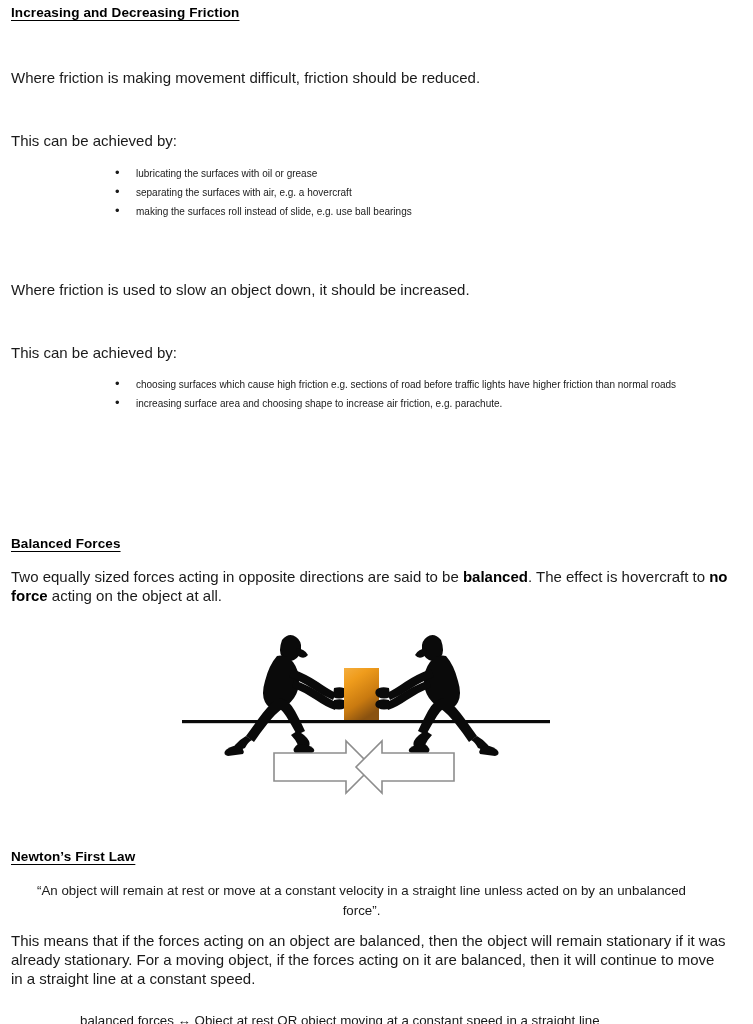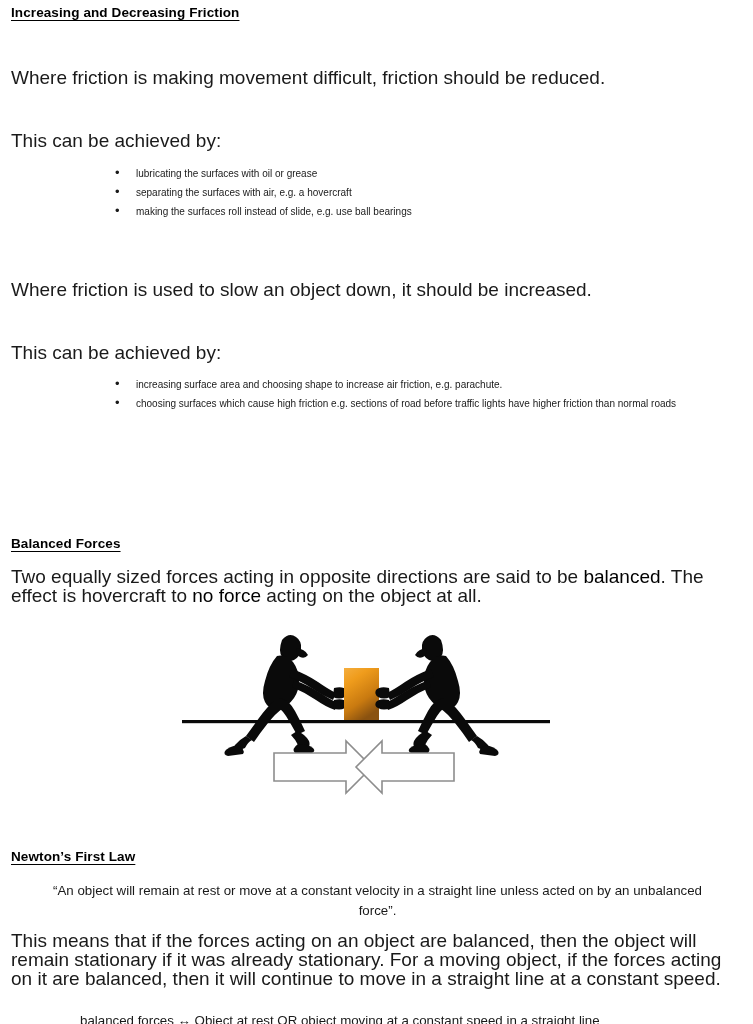--- a/index.html
+++ b/index.html
@@ -27,25 +27,25 @@
     font-weight: bold;
     text-decoration: underline;
     text-underline-offset: 3px;
     letter-spacing: 0.1px;
     color: #000;
     white-space: nowrap;
   }
   .para {
     position: absolute;
     left: 11px;
-    font-size: 19px;
+    font-size: 15px;
     line-height: 19px;
     color: #1a1a1a;
   }
-  .para b { font-weight: normal; color: #000; }
+  .para b { font-weight: bold; color: #000; }
   ul.bullets {
     position: absolute;
     margin: 0;
     padding: 0;
     list-style: none;
     font-size: 10px;
     line-height: 19px;
     color: #1a1a1a;
   }
   ul.bullets li {
@@ -94,22 +94,22 @@
     <li>lubricating the surfaces with oil or grease</li>
     <li>separating the surfaces with air, e.g. a hovercraft</li>
     <li>making the surfaces roll instead of slide, e.g. use ball bearings</li>
   </ul>
 
   <div class="para" style="top:280px; width:700px;">Where friction is used to slow an object down, it should be increased.</div>
 
   <div class="para" style="top:343px;">This can be achieved by:</div>
 
   <ul class="bullets" style="top:375px; left:115px; width:600px;">
+    <li>choosing surfaces which cause high friction e.g. sections of road before traffic lights have higher friction than normal roads</li>
     <li>increasing surface area and choosing shape to increase air friction, e.g. parachute.</li>
-    <li>choosing surfaces which cause high friction e.g. sections of road before traffic lights have higher friction than normal roads</li>
   </ul>
 
   <div class="heading" style="top:536px;">Balanced Forces</div>
 
   <div class="para" style="top:567px; width:722px;">
     <span>Two equally sized forces acting in opposite directions are said to be </span><b>balanced</b><span>.  The effect is hovercraft to </span><b>no force</b><span> acting on the object at all.</span>
   </div>
 
   <div class="figure" style="left:176px; top:628px; width:380px; height:172px;">
     <svg width="380" height="172" viewBox="0 0 380 172" xmlns="http://www.w3.org/2000/svg">
@@ -168,19 +168,19 @@
       <rect x="6" y="92" width="368" height="3.2" fill="#0a0a0a"></rect>
 
       <polygon points="98,125 170,125 170,113 196,139 170,165 170,153 98,153" fill="#ffffff" stroke="#8d8d8d" stroke-width="1.6"></polygon>
 
       <polygon points="278,125 206,125 206,113 180,139 206,165 206,153 278,153" fill="#ffffff" stroke="#8d8d8d" stroke-width="1.6"></polygon>
     </svg>
   </div>
 
   <div class="heading" style="top:849px;">Newton’s First Law</div>
 
-  <div class="quote" style="top:881px; left:40px; width:675px;">“An object will remain at rest or move at a constant velocity in a straight line unless acted on by an unbalanced force”.</div>
+  <div class="quote" style="top:881px; left:24px; width:675px;">“An object will remain at rest or move at a constant velocity in a straight line unless acted on by an unbalanced force”.</div>
 
   <div class="para" style="top:931px; width:715px;">This means that if the forces acting on an object are balanced, then the object will remain stationary if it was already stationary.  For a moving object, if the forces acting on it are balanced, then it will continue to move in a straight line at a constant speed.</div>
 
   <div class="summary-line" style="top:997px; left:80px;">balanced forces ↔ Object at rest OR object moving at a constant speed in a straight line</div>
 
 </div>
 
 </body></html>

